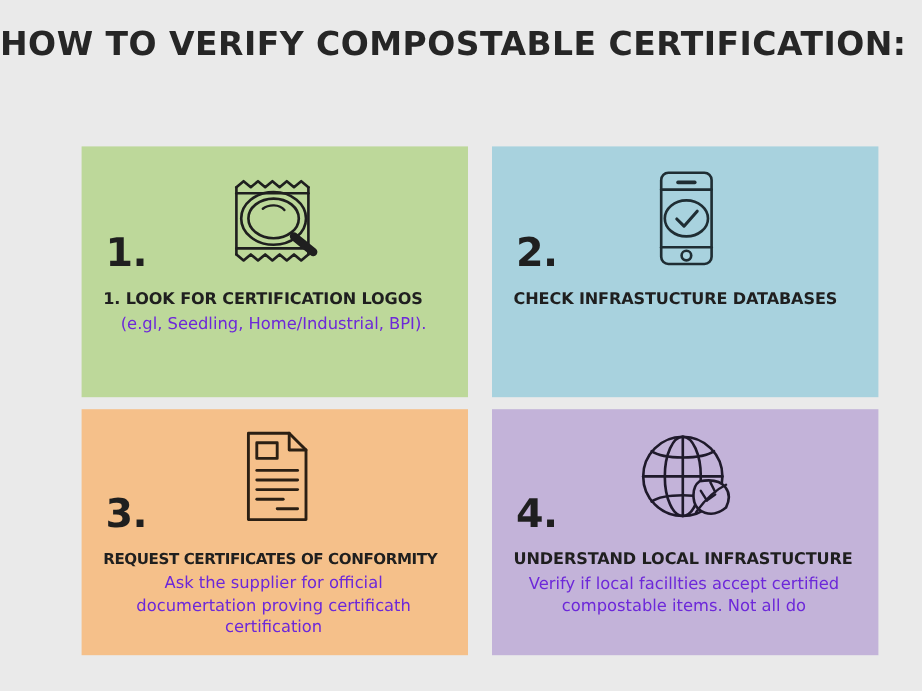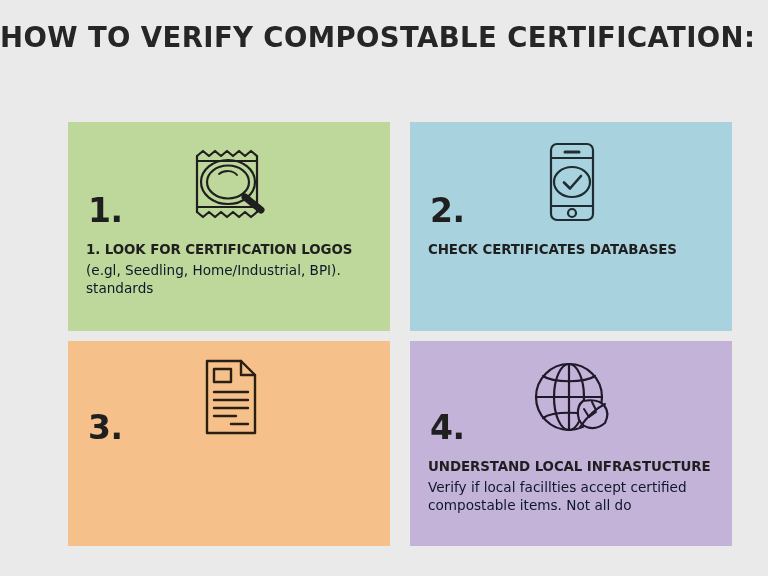--- a/index.html
+++ b/index.html
@@ -114,23 +114,24 @@
     letter-spacing: -0.1px;
     line-height: 1.15;
     margin: 0 0 4px 0;
     white-space: nowrap;
   }
   .card-heading.tight { font-size: 12.6px; letter-spacing: -0.35px; }
   .card-body {
     font-family: "DejaVu Sans", sans-serif;
     font-size: 13.6px;
     font-weight: 400;
-    color: #0f172a;
+    color: #6d28d9;
     line-height: 1.33;
     margin: 0;
+    text-align: center;
   }
   .card-body span { display: block; white-space: nowrap; }
 </style>
 </head>
 <body>
 
 <div class="header">
   <h1 class="title">HOW TO VERIFY COMPOSTABLE CERTIFICATION:</h1>
 </div>
 
@@ -156,21 +157,20 @@
         <path d="M38 34 C43 30 52 30 56 35" stroke-width="2"></path>
 
         <path d="M64 57 L80 70" stroke-width="7"></path>
       </svg>
     </div>
     <div class="step-number">1.</div>
     <div class="text-block">
       <div class="card-heading">1. LOOK FOR CERTIFICATION LOGOS</div>
       <div class="card-body">
         <span>(e.gl, Seedling, Home/Industrial, BPI).</span>
-        <span>standards</span>
       </div>
     </div>
   </div>
 
   <div class="card card-blue">
     <div class="icon-wrap">
       <svg width="96" height="84" viewBox="0 0 96 84" fill="none" stroke="#1f2d33" stroke-width="2.2" stroke-linecap="round" stroke-linejoin="round">
 
         <rect x="28" y="4" width="42" height="76" rx="6" ry="6"></rect>
 
@@ -180,41 +180,49 @@
         <path d="M28 66 L70 66"></path>
 
         <circle cx="49" cy="73" r="4"></circle>
 
         <ellipse cx="49" cy="42" rx="18" ry="15"></ellipse>
         <path d="M41 42.5 L47 48.5 L58 36" stroke-width="2.6"></path>
       </svg>
     </div>
     <div class="step-number">2.</div>
     <div class="text-block">
-      <div class="card-heading">CHECK CERTIFICATES DATABASES</div>
+      <div class="card-heading">CHECK INFRASTUCTURE DATABASES</div>
     </div>
   </div>
 
   <div class="card card-orange">
     <div class="icon-wrap row2">
       <svg width="96" height="84" viewBox="0 0 96 84" fill="none" stroke="#2b1f13" stroke-width="2.4" stroke-linecap="round" stroke-linejoin="round">
 
         <path d="M26 6 L60 6 L74 20 L74 78 L26 78 Z"></path>
         <path d="M60 6 L60 20 L74 20"></path>
 
         <rect x="33" y="14" width="17" height="13"></rect>
 
         <path d="M33 37 L67 37"></path>
         <path d="M33 45 L67 45"></path>
         <path d="M33 53 L67 53"></path>
         <path d="M33 61 L55 61"></path>
         <path d="M50 69 L67 69"></path>
       </svg>
     </div>
     <div class="step-number">3.</div>
+    <div class="text-block">
+      <div class="card-heading tight">REQUEST CERTIFICATES OF CONFORMITY</div>
+      <div class="card-body">
+        <span>Ask the supplier for official</span>
+        <span>documertation proving certificath</span>
+        <span>certification</span>
+      </div>
+    </div>
   </div>
 
   <div class="card card-purple">
     <div class="icon-wrap row2">
       <svg width="96" height="84" viewBox="0 0 96 84" fill="none" stroke="#1f1a2b" stroke-width="2.2" stroke-linecap="round" stroke-linejoin="round">
 
         <circle cx="46" cy="42" r="33"></circle>
         <path d="M13 42 L79 42"></path>
         <path d="M46 9 L46 75"></path>
         <ellipse cx="46" cy="42" rx="15" ry="33"></ellipse>

